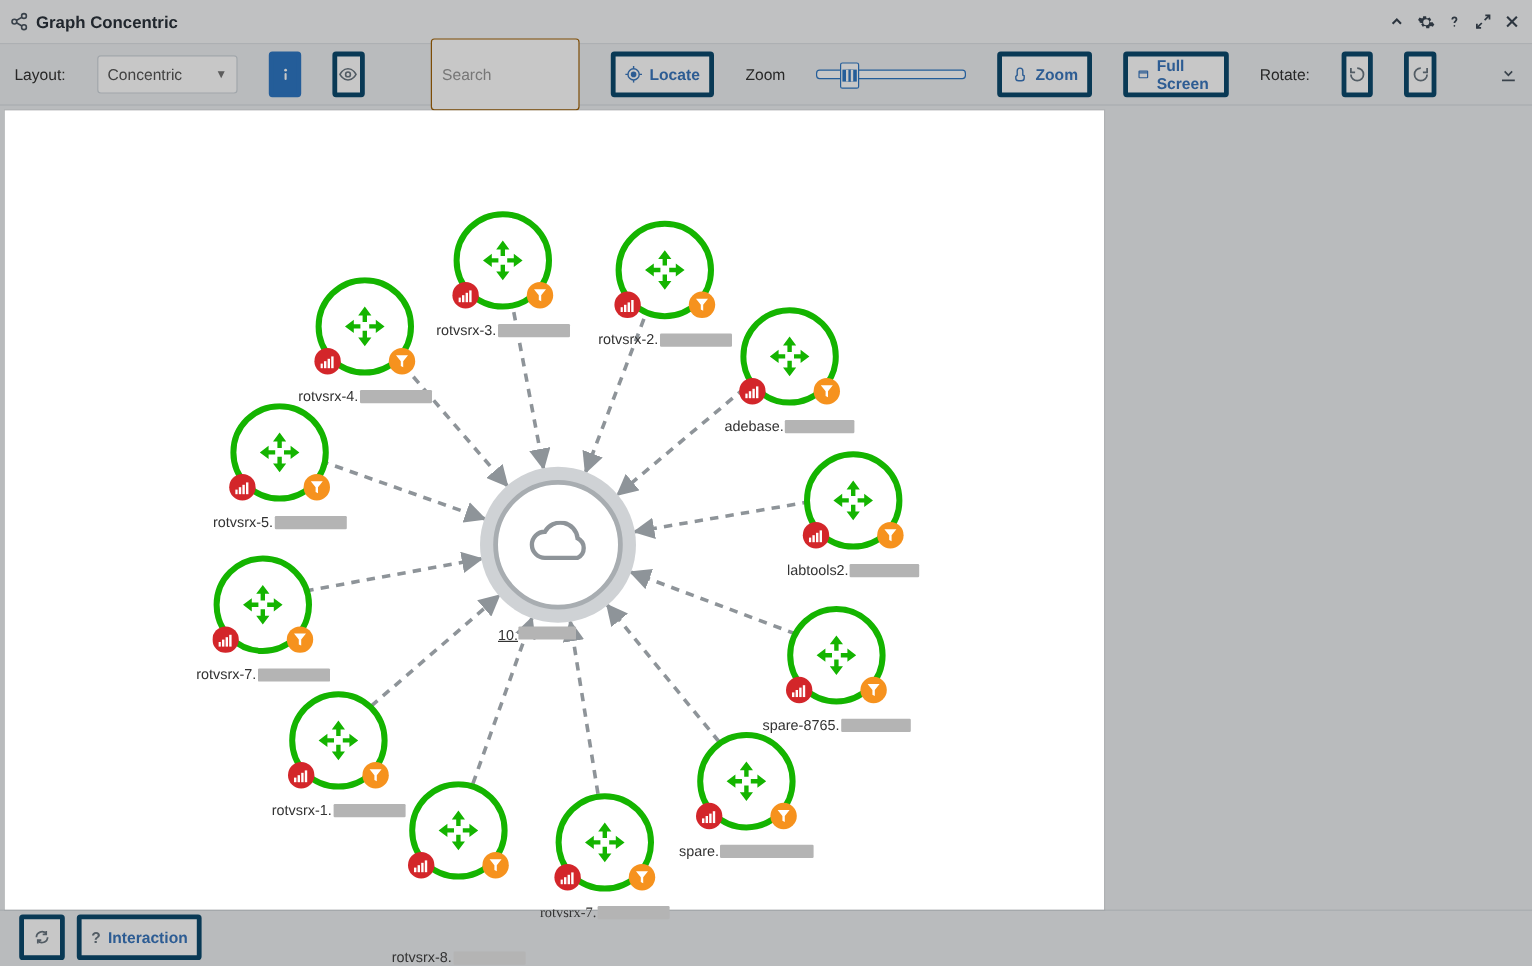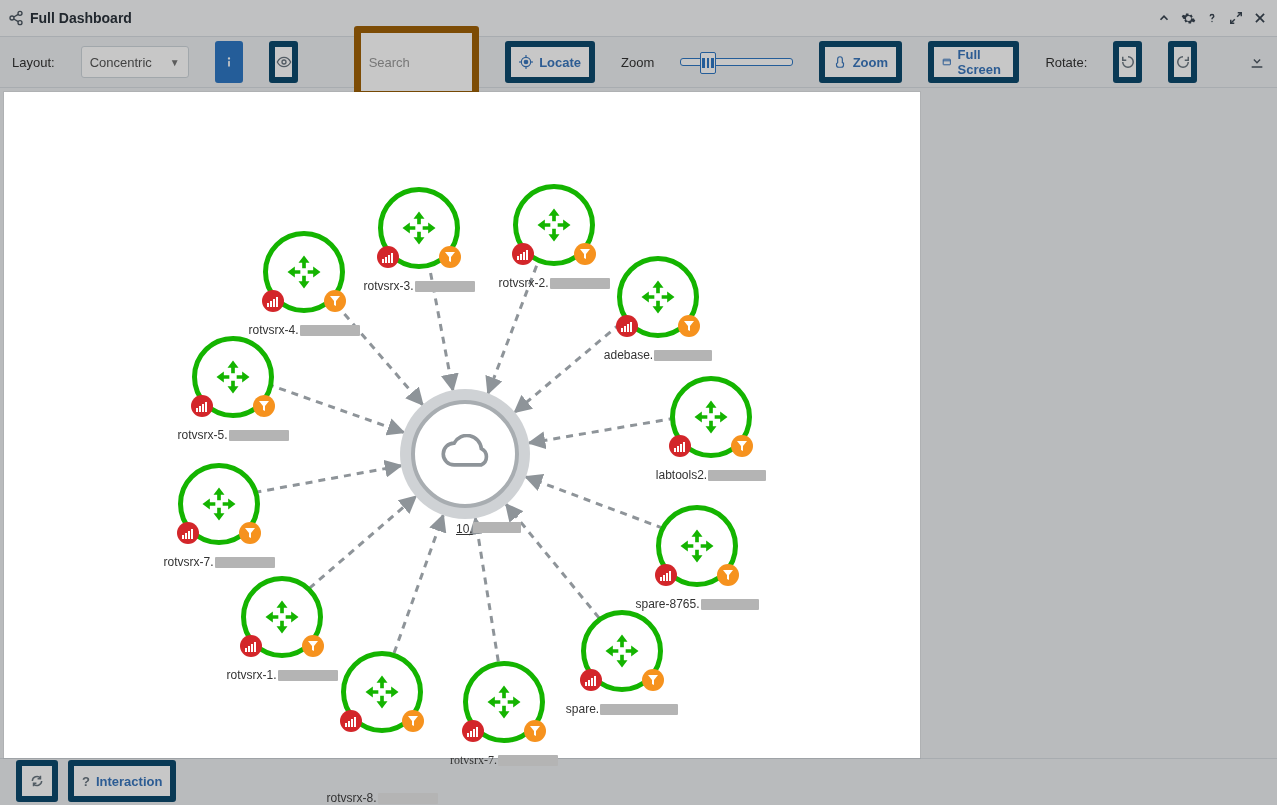--- a/index.html
+++ b/index.html
@@ -8,24 +8,24 @@
   
   .hdr{display:flex;align-items:center;height:36px;padding:0 8px;background:#f7f8f9;border-bottom:1px solid #d8dde2;}
   .hdr .ico{width:16px;height:16px;margin-right:6px;display:inline-flex;align-items:center;justify-content:center;color:#4a5560;}
   .hdr .ttl{font-weight:700;color:#2b333b;font-size:14px;}
   .hdr-right{margin-left:auto;display:flex;gap:6px;}
   .hdr-right .hicon{width:18px;height:18px;display:inline-flex;align-items:center;justify-content:center;color:#3a4652;cursor:pointer;}
   
   .tbar{display:flex;align-items:center;gap:26px;height:50px;padding:0 12px;background:#eef0f2;border-bottom:1px solid #d8dde2;}
   .lbl{color:#333;}
   .sel{height:30px;width:160px;border:1px solid #cfd6dc;border-radius:3px;background:#fff;padding:0 8px;display:flex;align-items:center;justify-content:space-between;color:#555;cursor:pointer;}
-  .btn{height:30px;border:6px solid #0c4a6e;border-radius:3px;background:#fff;display:inline-flex;align-items:center;justify-content:center;padding:0 8px;gap:6px;color:#3a77bd;font-weight:700;cursor:pointer;}
+  .btn{height:30px;border:4px solid #0c4a6e;border-radius:3px;background:#fff;display:inline-flex;align-items:center;justify-content:center;padding:0 8px;gap:6px;color:#3a77bd;font-weight:700;cursor:pointer;}
   .btn.small{width:30px;padding:0;}
   .btn.blue{background:#2f78c4;border-color:#2f78c4;color:#fff;}
-  .input{height:30px;width:170px;border:7px solid #a16207;border-radius:3px;background:#fff;padding:14px 8px;color:#888;display:flex;align-items:center;}
+  .input{height:30px;width:170px;border:1px solid #a16207;border-radius:3px;background:#fff;padding:14px 8px;color:#888;display:flex;align-items:center;}
   .slider{position:relative;width:200px;height:30px;display:flex;align-items:center;}
   .slider .track{height:6px;width:100%;border:1px solid #2f78c4;border-radius:3px;background:#fff;}
   .slider .thumb{position:absolute;left:20px;top:5px;width:14px;height:20px;border:1px solid #2f78c4;background:#fff;border-radius:2px;display:flex;align-items:center;justify-content:center;}
   .slider .thumb:after{content:"";width:2px;height:10px;background:#2f78c4;border-left:2px solid #fff;border-right:2px solid #fff;box-shadow:-3px 0 0 #2f78c4,3px 0 0 #2f78c4;}
   
   .body{display:flex;height:670px;}
   .canvas-wrap{padding:4px;}
   .canvas{width:916px;height:666px;background:#fff;position:relative;z-index:60;box-shadow:0 0 0 1px rgba(0,0,0,.05);} 
   .side{flex:1;}
   
@@ -53,21 +53,21 @@
   <div class="hdr">
     <span class="ico">
       <svg width="16" height="16" viewBox="0 0 24 24" fill="none" stroke="#4a5560" stroke-width="2">
           <circle cx="18" cy="5" r="3"></circle>
           <circle cx="6" cy="12" r="3"></circle>
           <circle cx="18" cy="19" r="3"></circle>
           <line x1="8.6" y1="10.5" x2="15.4" y2="6.5"></line>
           <line x1="8.6" y1="13.5" x2="15.4" y2="17.5"></line>
         </svg>
     </span>
-    <span class="ttl">Full Dashboard</span>
+    <span class="ttl">Graph Concentric</span>
     <div class="hdr-right">
       <span class="hicon">
           <svg width="14" height="14" viewBox="0 0 24 24" fill="none" stroke="#3a4652" stroke-width="3">
             <polyline points="6 15 12 9 18 15"></polyline>
           </svg>
         </span>
       <span class="hicon">
           <svg width="15" height="15" viewBox="0 0 24 24" fill="#3a4652">
             <path d="M12 8a4 4 0 100 8 4 4 0 000-8zm9 4a7 7 0 01-.1 1.2l2 1.6-2 3.4-2.4-1a7 7 0 01-2 .1l-.4 2.6h-4l-.4-2.6a7 7 0 01-2-.1l-2.4 1-2-3.4 2-1.6A7 7 0 013 12a7 7 0 01.1-1.2l-2-1.6 2-3.4 2.4 1a7 7 0 012-.1L7.9 4h4l.4 2.6a7 7 0 012 .1l2.4-1 2 3.4-2 1.6c.1.4.1.8.1 1.2z"></path>
           </svg>
@@ -188,22 +188,22 @@
             <line x1="323.48850576567094" y1="202.2816806098166" x2="418.5901979230941" y2="312.7414100100534" stroke="#8e9499" stroke-width="3" stroke-dasharray="7 6" marker-end="url(#arr)"></line>
           </svg>
 
       <div class="cloud" style="left: 396px; top: 297px;">
             <div class="inner">
               <svg width="58" height="40" viewBox="0 0 64 40" fill="none" stroke="#8e9499" stroke-width="4">
                 <path d="M20 32a12 12 0 010-24 16 16 0 0130 6 10 10 0 010 18H20z"></path>
               </svg>
             </div>
           </div>
-          <div class="cloud-label" style="left: 452px; top: 430px; text-decoration: underline;"><span>10.</span><span class="redact" style="width:48px"></span></div>
-          <div class="node" style="left: 360px; top: 95px; justify-content: space-between;">
+          <div class="cloud-label" style="left: 411px; top: 430px; text-decoration: underline;"><span>10.</span><span class="redact" style="width:48px"></span></div>
+          <div class="node" style="left: 360px; top: 84px; justify-content: space-between;">
             <div class="dev">
               <svg width="44" height="44" viewBox="0 0 48 48">
                 <g fill="#14b400">
                   <path d="M24 6l6 8h-4v6h-4v-6h-4z"></path>
                   <path d="M24 42l-6-8h4v-6h4v6h4z"></path>
                   <path d="M6 24l8-6v4h6v4h-6v4z"></path>
                   <path d="M42 24l-8 6v-4h-6v-4h6v-4z"></path>
                 </g>
               </svg>
               <div class="badge red">

